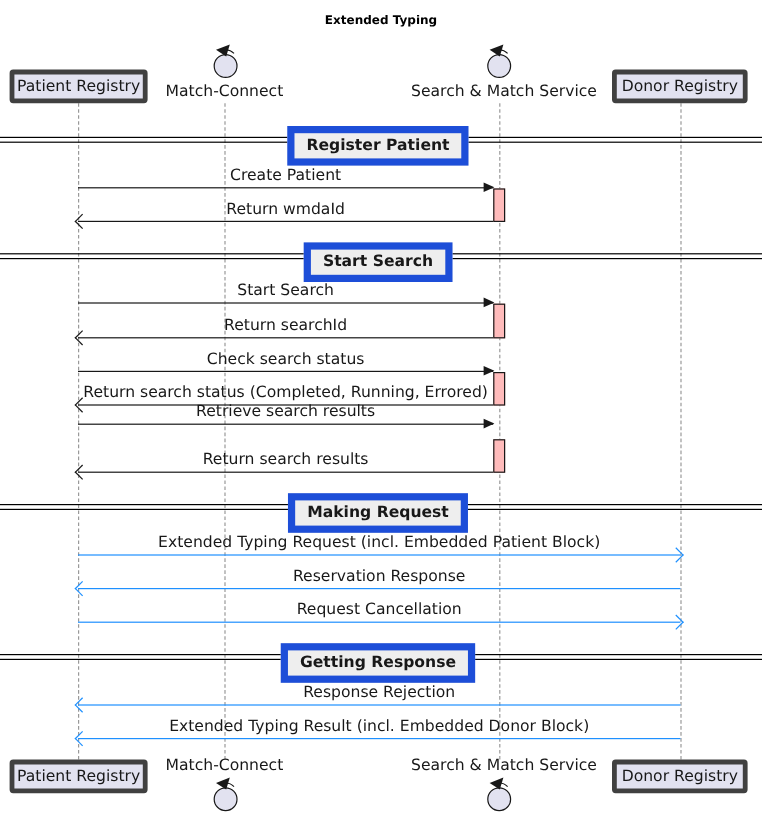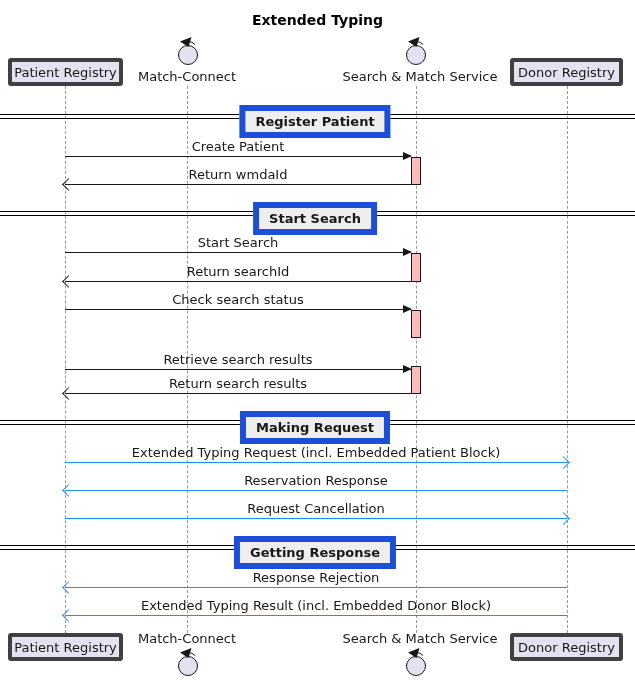--- a/index.html
+++ b/index.html
@@ -1,19 +1,19 @@
 <!DOCTYPE html>
 <html><head>
 <meta charset="utf-8">
 <style>
   html,body{margin:0;padding:0;background:#fff;}
   .diagram{position:relative;width:635px;height:680px;background:#fff;overflow:hidden;
            font-family:"DejaVu Sans","Liberation Sans",sans-serif;color:#181818;}
   .title{position:absolute;left:0;right:0;top:12px;text-align:center;
-         font-size:14px;font-weight:bold;color:#000;}
+         font-size:10px;font-weight:bold;color:#000;}
   .lifeline{position:absolute;width:0;border-left:1px dashed #999;top:86px;height:547px;}
   .pbox{position:absolute;height:28px;background:#E2E2F0;border:4px solid #404040;
         border-radius:3px;display:flex;align-items:center;justify-content:center;
         font-size:13px;white-space:nowrap;box-sizing:border-box;}
   .plabel{position:absolute;transform:translateX(-50%);font-size:13px;white-space:nowrap;}
   .ctrl{position:absolute;width:26px;height:30px;}
   .ctrl circle{fill:#E2E2F0;stroke:#181818;stroke-width:1;}
   .ctrl .arc{fill:none;stroke:#181818;stroke-width:1;}
   .ctrl polygon{fill:#181818;}
   .divline{position:absolute;left:0;right:0;height:3px;border-top:1.5px solid #000;
@@ -81,21 +81,26 @@
   <div class="msg black" style="top:252px">
     <div class="lbl">Return searchId</div>
     <div class="line"></div>
     <div class="vee-l"></div>
   </div>
   <div class="msg black" style="top:280px">
     <div class="lbl">Check search status</div>
     <div class="line"></div>
     <div class="tri-r"></div>
   </div>
-  <div class="msg black" style="top:340px">
+  <div class="msg black" style="top:308px">
+    <div class="lbl">Return search status (Completed, Running, Errored)</div>
+    <div class="line"></div>
+    <div class="vee-l"></div>
+  </div>
+  <div class="msg black" style="top:324px">
     <div class="lbl">Retrieve search results</div>
     <div class="line"></div>
     <div class="tri-r"></div>
   </div>
   <div class="msg black" style="top:364px">
     <div class="lbl">Return search results</div>
     <div class="line"></div>
     <div class="vee-l"></div>
   </div>
 

